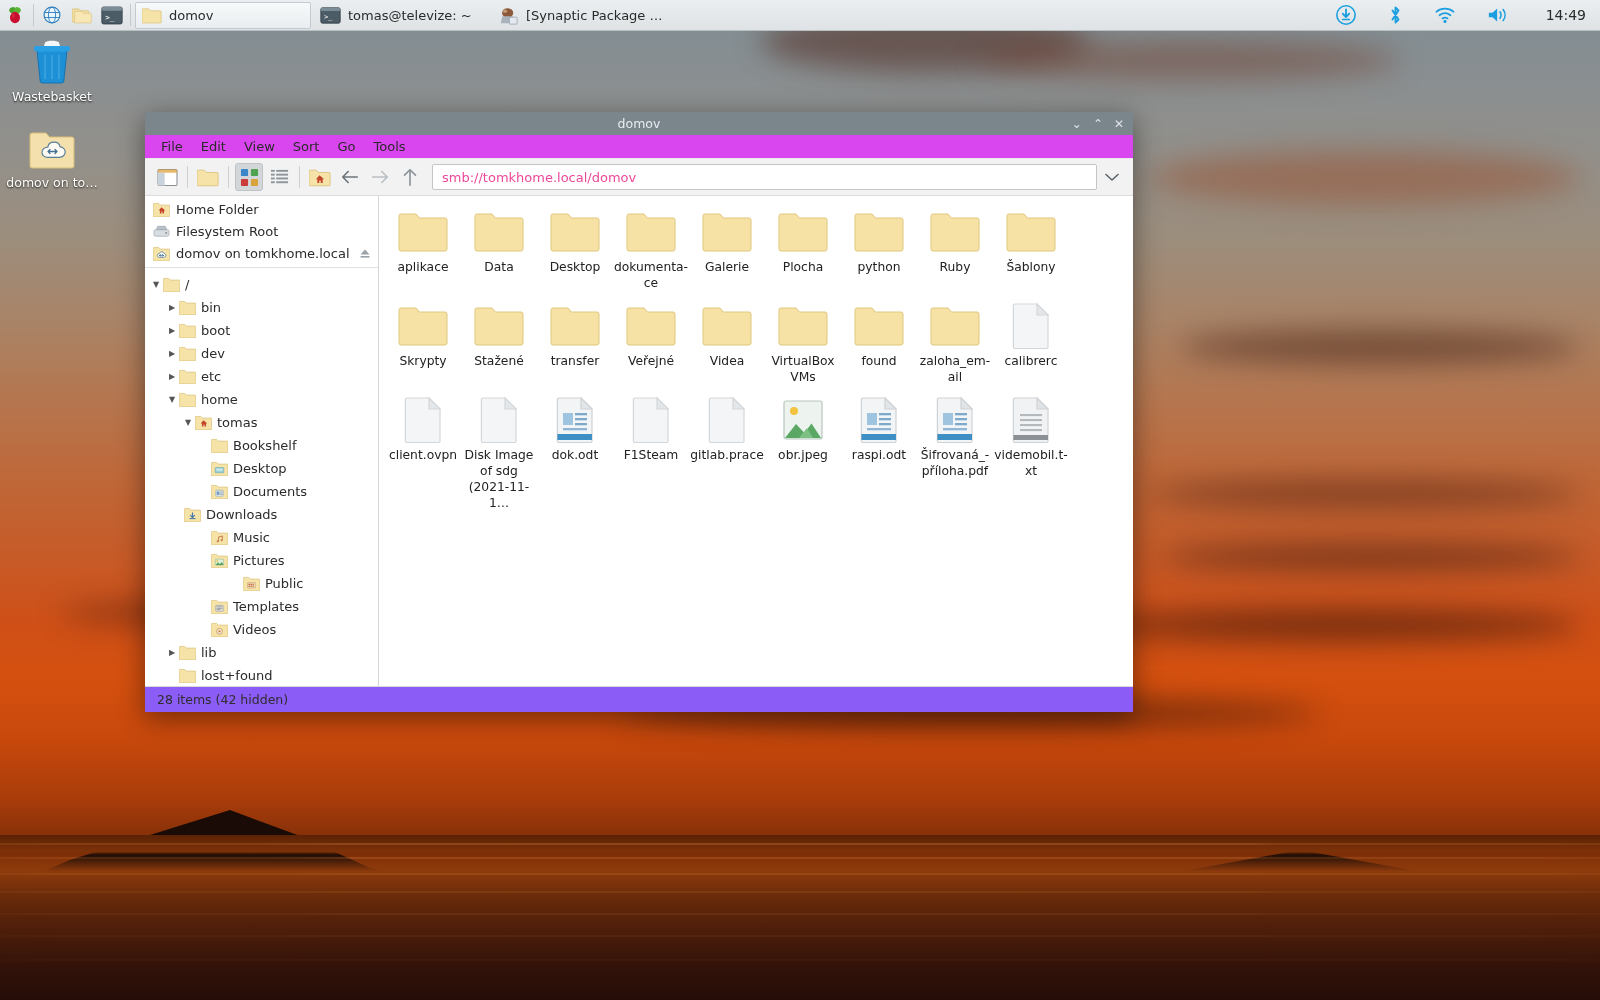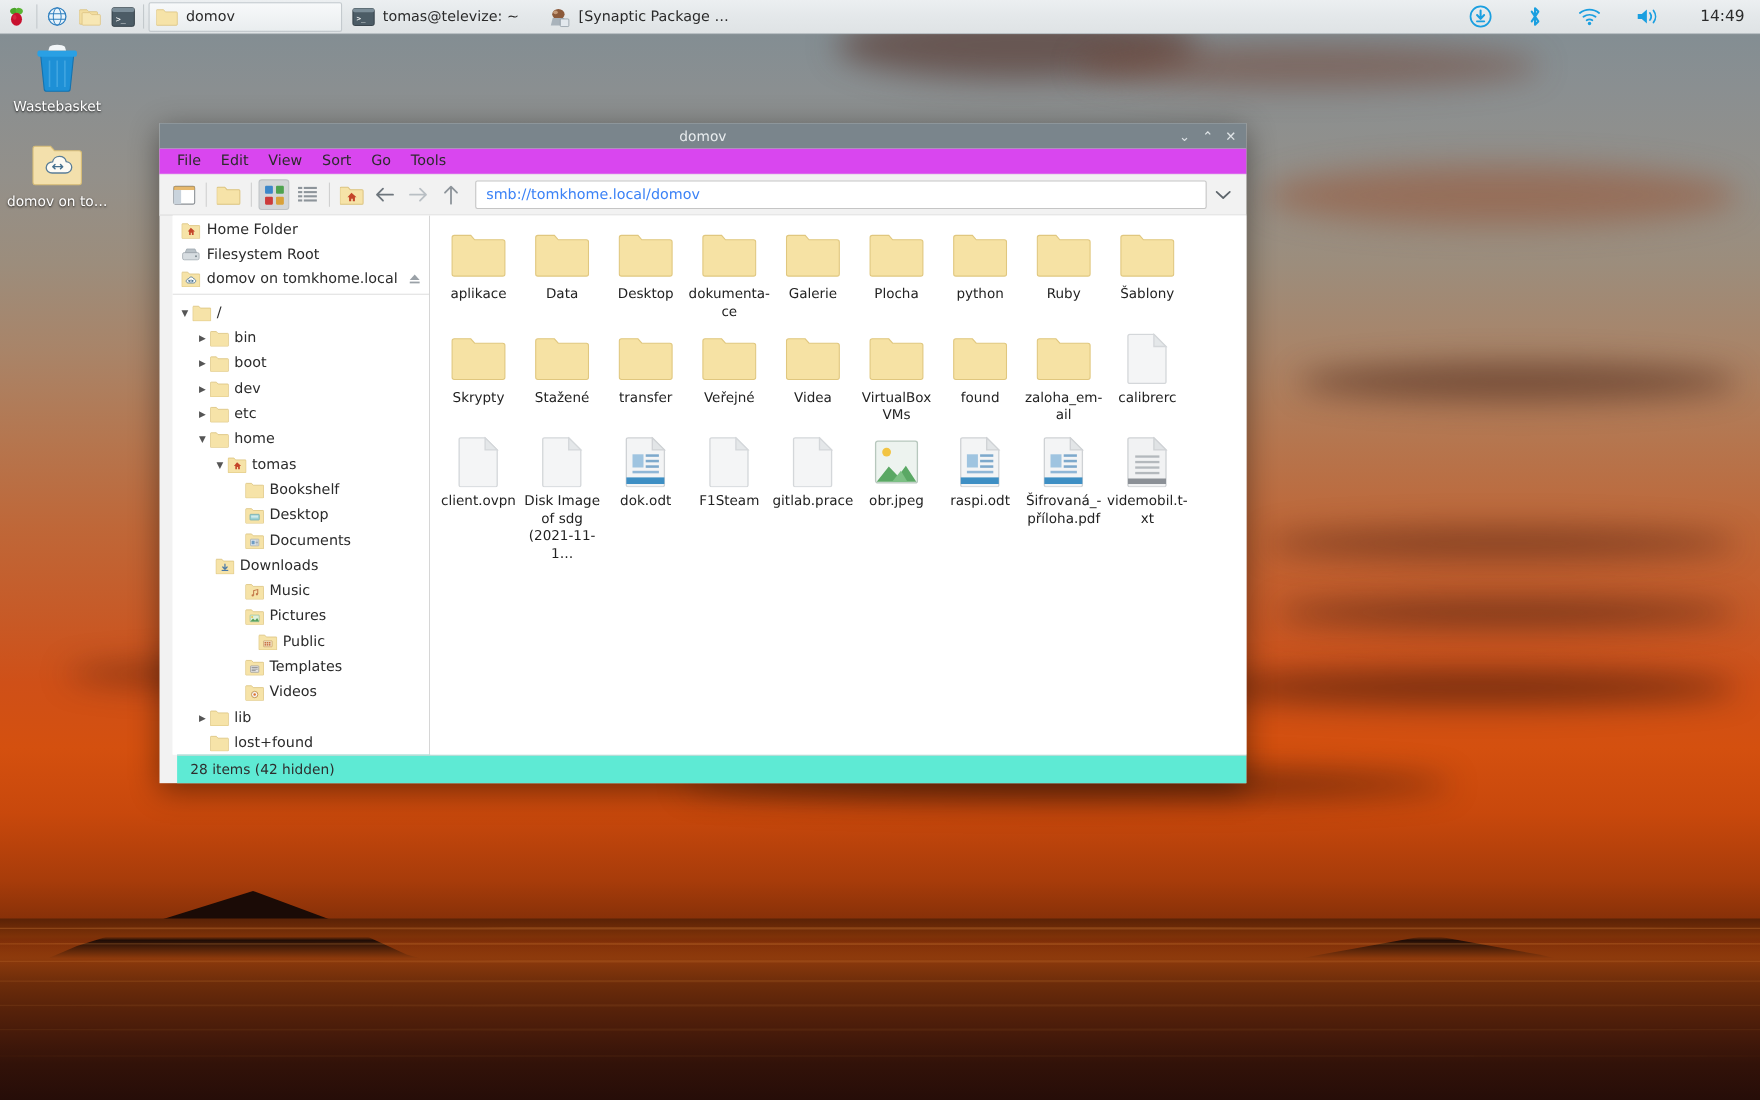--- a/index.html
+++ b/index.html
@@ -126,25 +126,25 @@
   }
   .tool-btn {
     width: 28px; height: 28px; display:flex;align-items:center;justify-content:center;
     border-radius:3px; cursor:pointer; border:1px solid transparent;
   }
   .tool-btn.pressed { background:#d4d7d9; border:1px solid #bfc3c6; }
   .tool-sep { width:1px; height:22px; background:#d0d0d0; margin:0 4px; }
   #pathbar {
     flex:1; height:26px; background:#fff; border:1px solid #c5c5c5; border-radius:2px;
     display:flex; align-items:center; padding:0 9px; margin-left:6px;
-    font-size:13px; color:#3b82f6; cursor:text;
+    font-size:13px; color:#ec4899; cursor:text;
   }
   #pathdrop { width:26px; height:26px; display:flex;align-items:center;justify-content:center; cursor:pointer;}
 
-  #body { flex:1; display:flex; min-height:0; background:#fff;margin-left:12px; }
+  #body { flex:1; display:flex; min-height:0; background:#fff; }
 
   
   #sidebar {
     width: 234px; background:#fff; border-right:1px solid #d6d6d6;
     display:flex; flex-direction:column; min-height:0;
   }
   #places { border-bottom:1px solid #e0e0e0; padding:2px 0 3px 0; }
   .place {
     height:22px; display:flex; align-items:center; gap:6px; padding:0 6px 0 8px;
     font-size:13px; color:#2b2b2b; cursor:pointer;
@@ -167,23 +167,23 @@
   }
   .fitem {
     width: 76px; margin: 4px 0 6px 0; text-align:center; cursor:pointer;
     font-size: 12.3px; color:#222; line-height:1.3;
     word-wrap:break-word; overflow-wrap:anywhere;
   }
   .fitem .ic { height:48px; display:flex; align-items:center; justify-content:center; margin-bottom:4px;}
   .fitem .nm { display:block; }
 
   #statusbar {
-    height: 26px; background:#5eead4; border-top:1px solid #d8d8d8;
+    height: 26px; background:#8b5cf6; border-top:1px solid #d8d8d8;
     display:flex; align-items:center; padding-left:12px;
-    font-size:12.5px; color:#2e2e2e;margin-left:16px;
+    font-size:12.5px; color:#2e2e2e;
   }
   svg { display:block; }
 </style>
 </head>
 <body>
 
 <div id="wallpaper">
   <div class="cloud" style="left:760px;top:10px;width:330px;height:62px;background:rgba(80,40,30,.55);"></div>
   <div class="cloud" style="left:980px;top:40px;width:420px;height:40px;background:rgba(110,55,35,.45);"></div>
   <div class="cloud" style="left:1150px;top:150px;width:430px;height:55px;background:rgba(150,70,35,.45);"></div>
@@ -590,21 +590,21 @@
             <span class="ic">
               <svg width="17" height="15" viewBox="0 0 18 16">
                 <path d="M1 1.5h5l1.6 1.8H17a.8.8 0 01.8.8v11a.8.8 0 01-.8.8H1a.8.8 0 01-.8-.8V2.3A.8.8 0 011 1.5z" fill="#f6e3a8" stroke="#dcc37f" stroke-width=".8"></path>
                 <rect x="4.6" y="6.6" width="8.8" height="6.4" rx=".5" fill="#dff0dc" stroke="#8fb78c" stroke-width=".6"></rect>
                 <circle cx="6.6" cy="8.5" r="1" fill="#ecc64a"></circle>
                 <path d="M4.8 12.8l2.6-3 2 2.1 2-2.4 2 3.3z" fill="#56a05a"></path>
               </svg>
             </span>
             <span>Pictures</span>
           </div>
-          <div class="trow" style="padding-left: 64px;">
+          <div class="trow" style="padding-left: 84px;">
             <span class="arrow none">▶</span>
             <span class="ic">
               <svg width="17" height="15" viewBox="0 0 18 16">
                 <path d="M1 1.5h5l1.6 1.8H17a.8.8 0 01.8.8v11a.8.8 0 01-.8.8H1a.8.8 0 01-.8-.8V2.3A.8.8 0 011 1.5z" fill="#f6e3a8" stroke="#dcc37f" stroke-width=".8"></path>
                 <rect x="4.8" y="7" width="8.4" height="5.8" rx=".5" fill="#f3e2c4" stroke="#c59a62" stroke-width=".6"></rect>
                 <g fill="#c46a3a">
                   <rect x="5.8" y="8.2" width="1.5" height="1.4"></rect>
                   <rect x="7.9" y="8.2" width="1.5" height="1.4"></rect>
                   <rect x="10" y="8.2" width="1.5" height="1.4"></rect>
                   <rect x="5.8" y="10.2" width="1.5" height="1.4"></rect>

